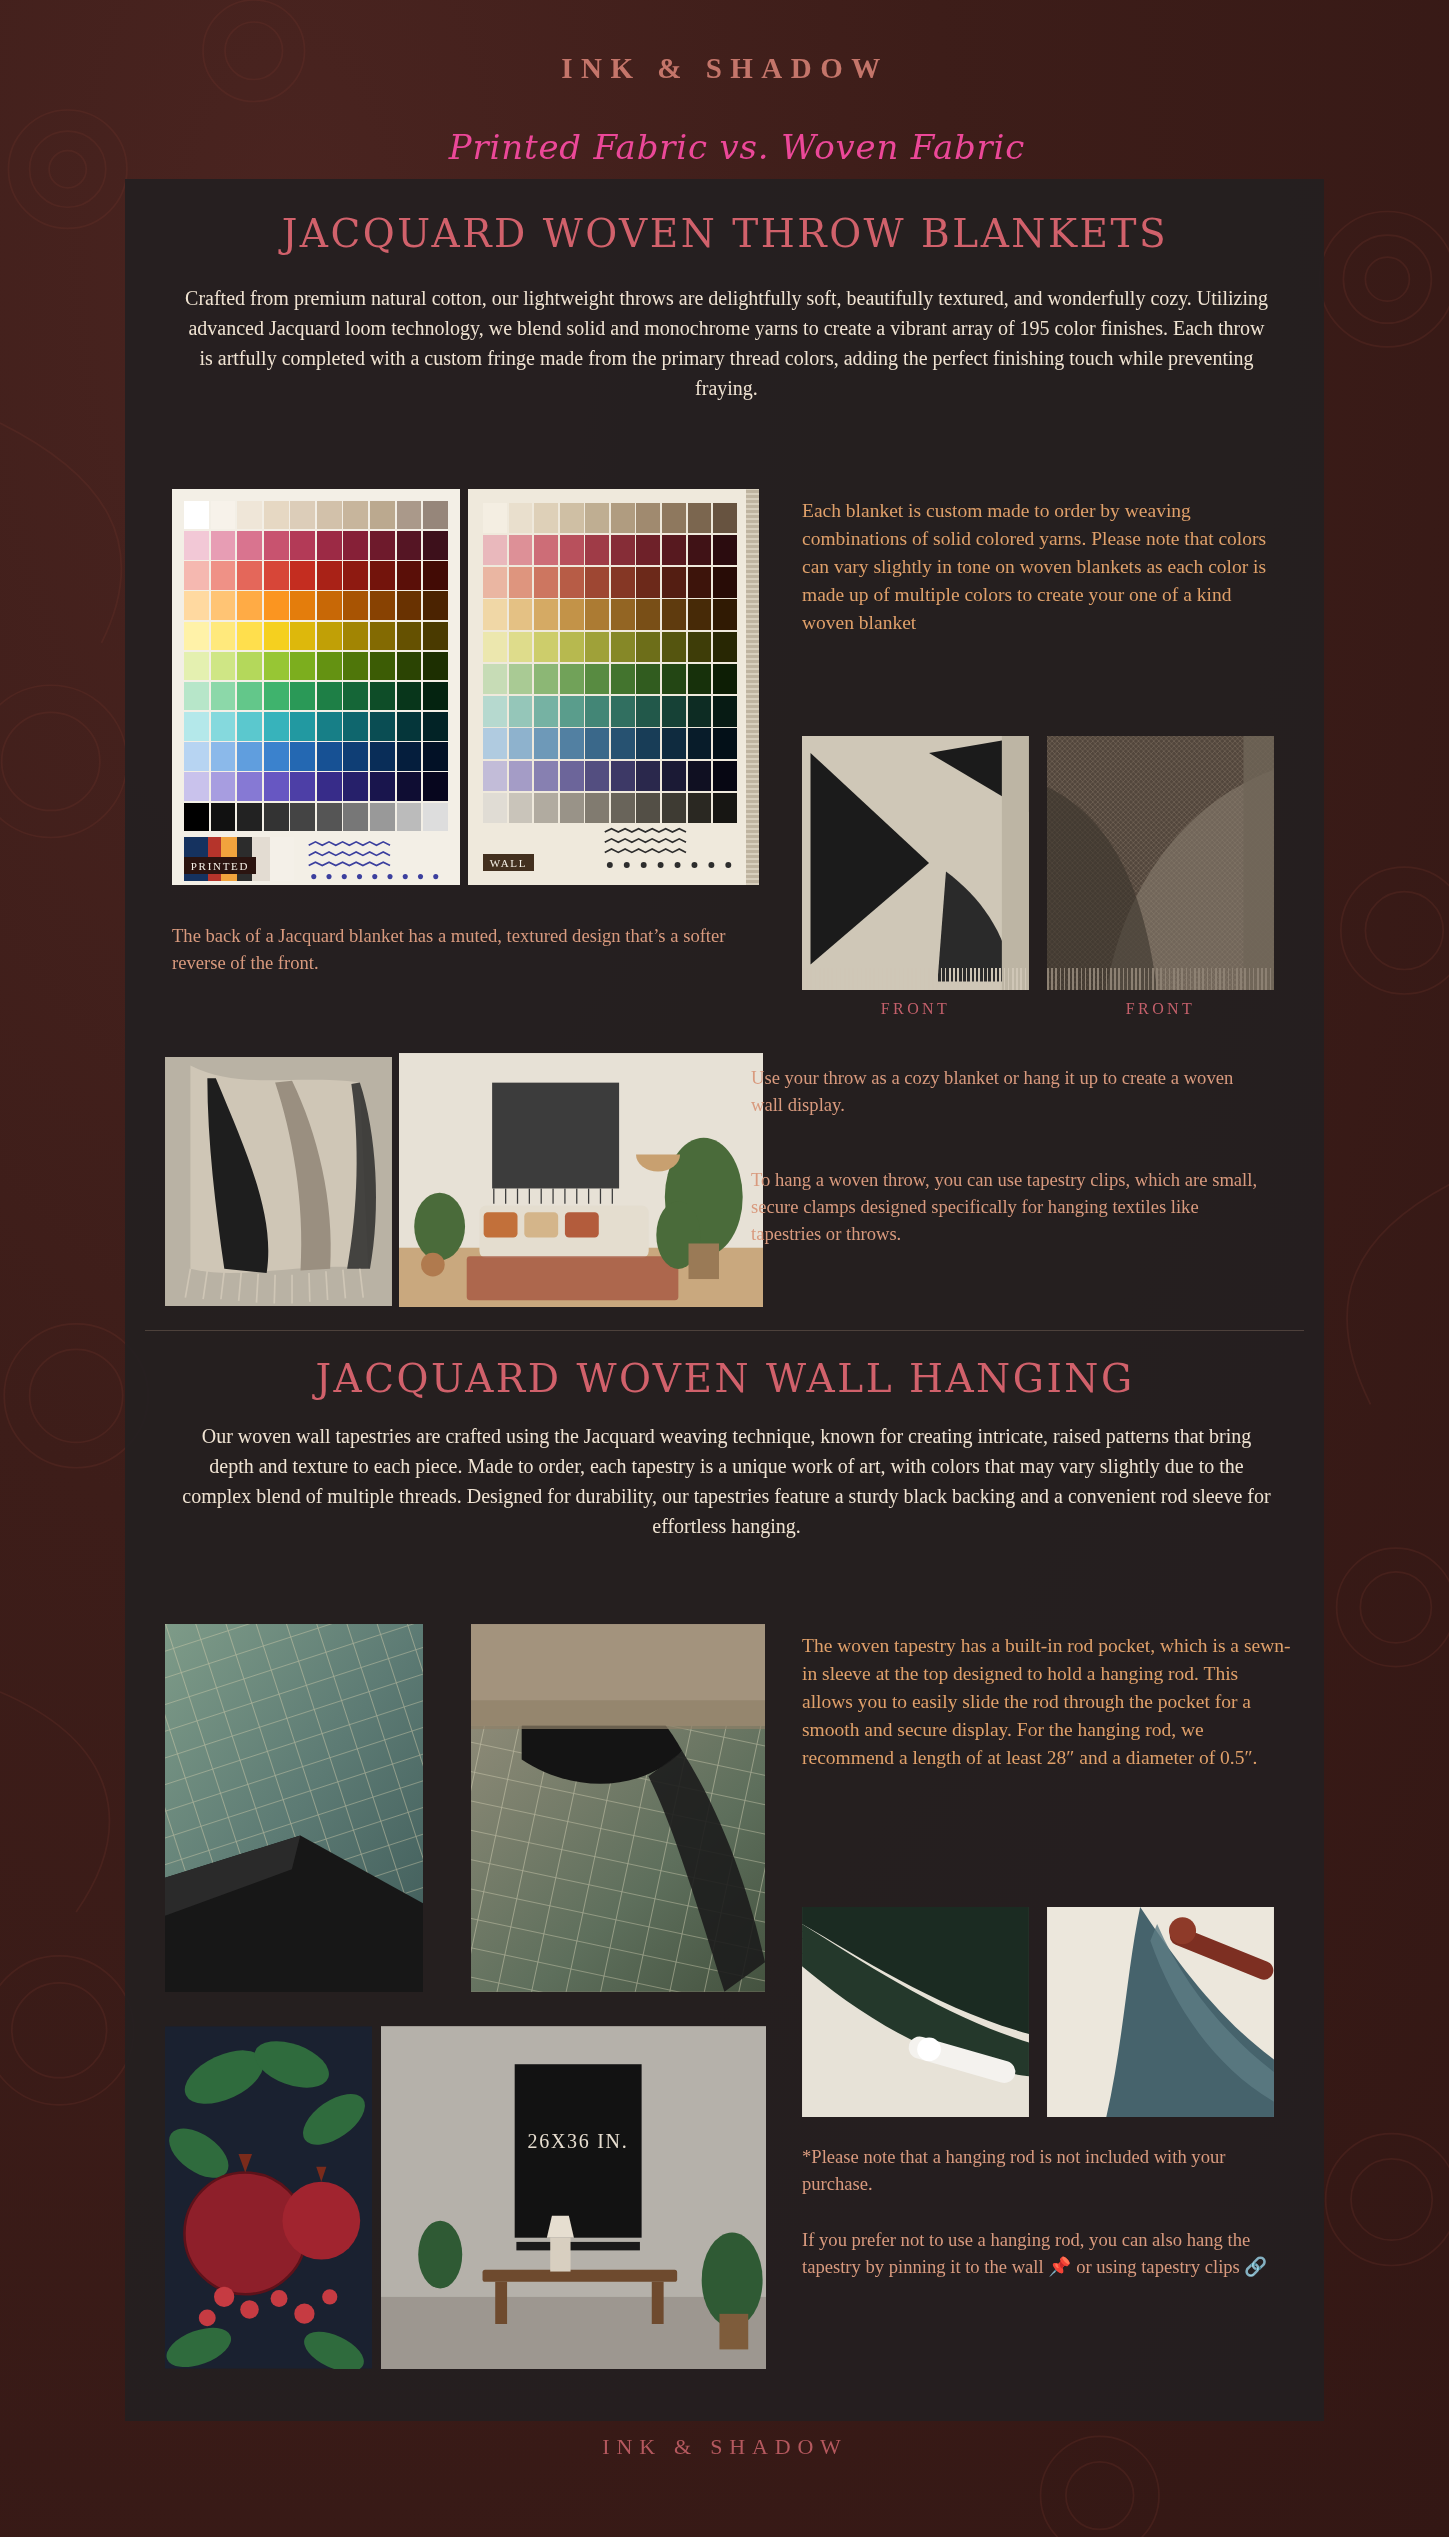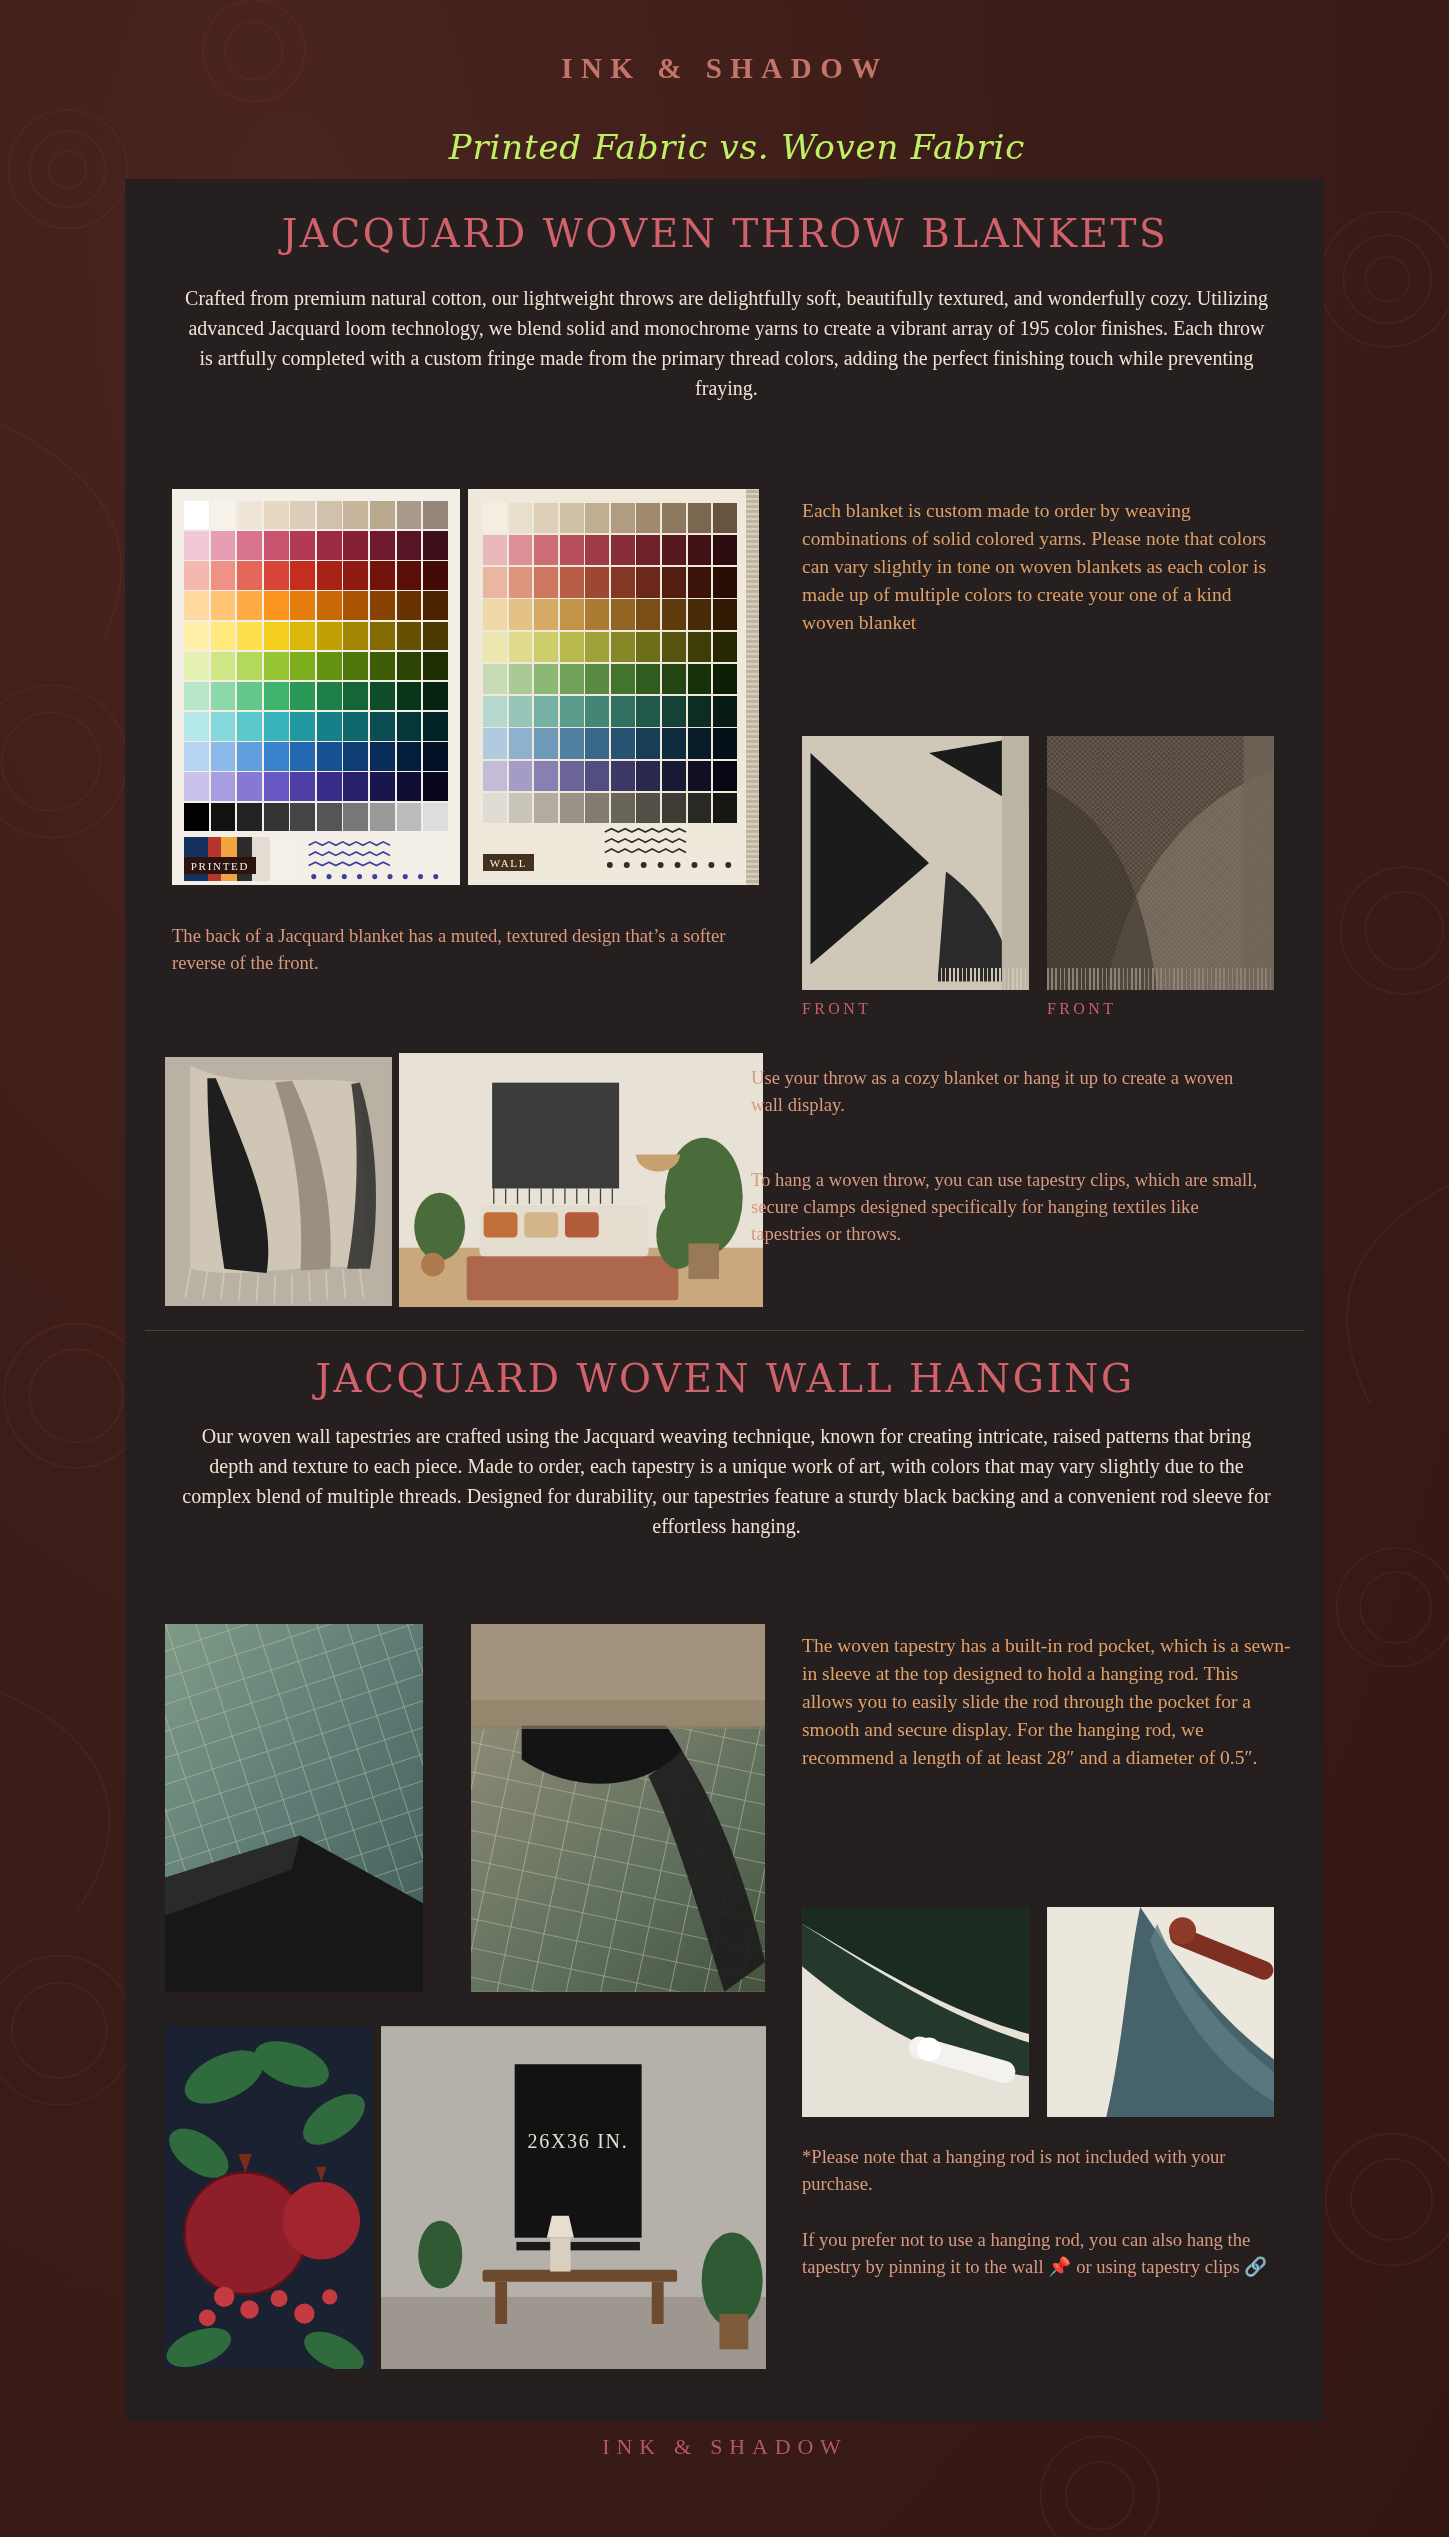--- a/index.html
+++ b/index.html
@@ -40,21 +40,21 @@
     font-size: 29px;
     letter-spacing: 8.5px;
     font-weight: bold;
   }
   .subtitle {
     position: absolute;
     top: 127px;
     left: 0;
     right: 0;
     text-align: center;
-    color: #bef264;
+    color: #ec4899;
     font-family: "DejaVu Serif", serif;
     font-style: italic;
     font-size: 34px;
     letter-spacing: 0.8px;
     padding-left: 24px;
   }
 
   
   .panel {
     position: absolute;
@@ -106,20 +106,21 @@
   .caption-copy {
     position: absolute;
     color: #d99a7e;
     font-family: "Liberation Serif", serif;
     font-size: 18.6px;
     line-height: 27px;
     text-align: left;
   }
   .img-label {
     position: absolute;
+    text-align: center;
     color: #c4606b;
     font-family: "Liberation Serif", serif;
     font-size: 16px;
     letter-spacing: 3.4px;
   }
 
   
   .imgbox { position: absolute; overflow: hidden; }
 
   

